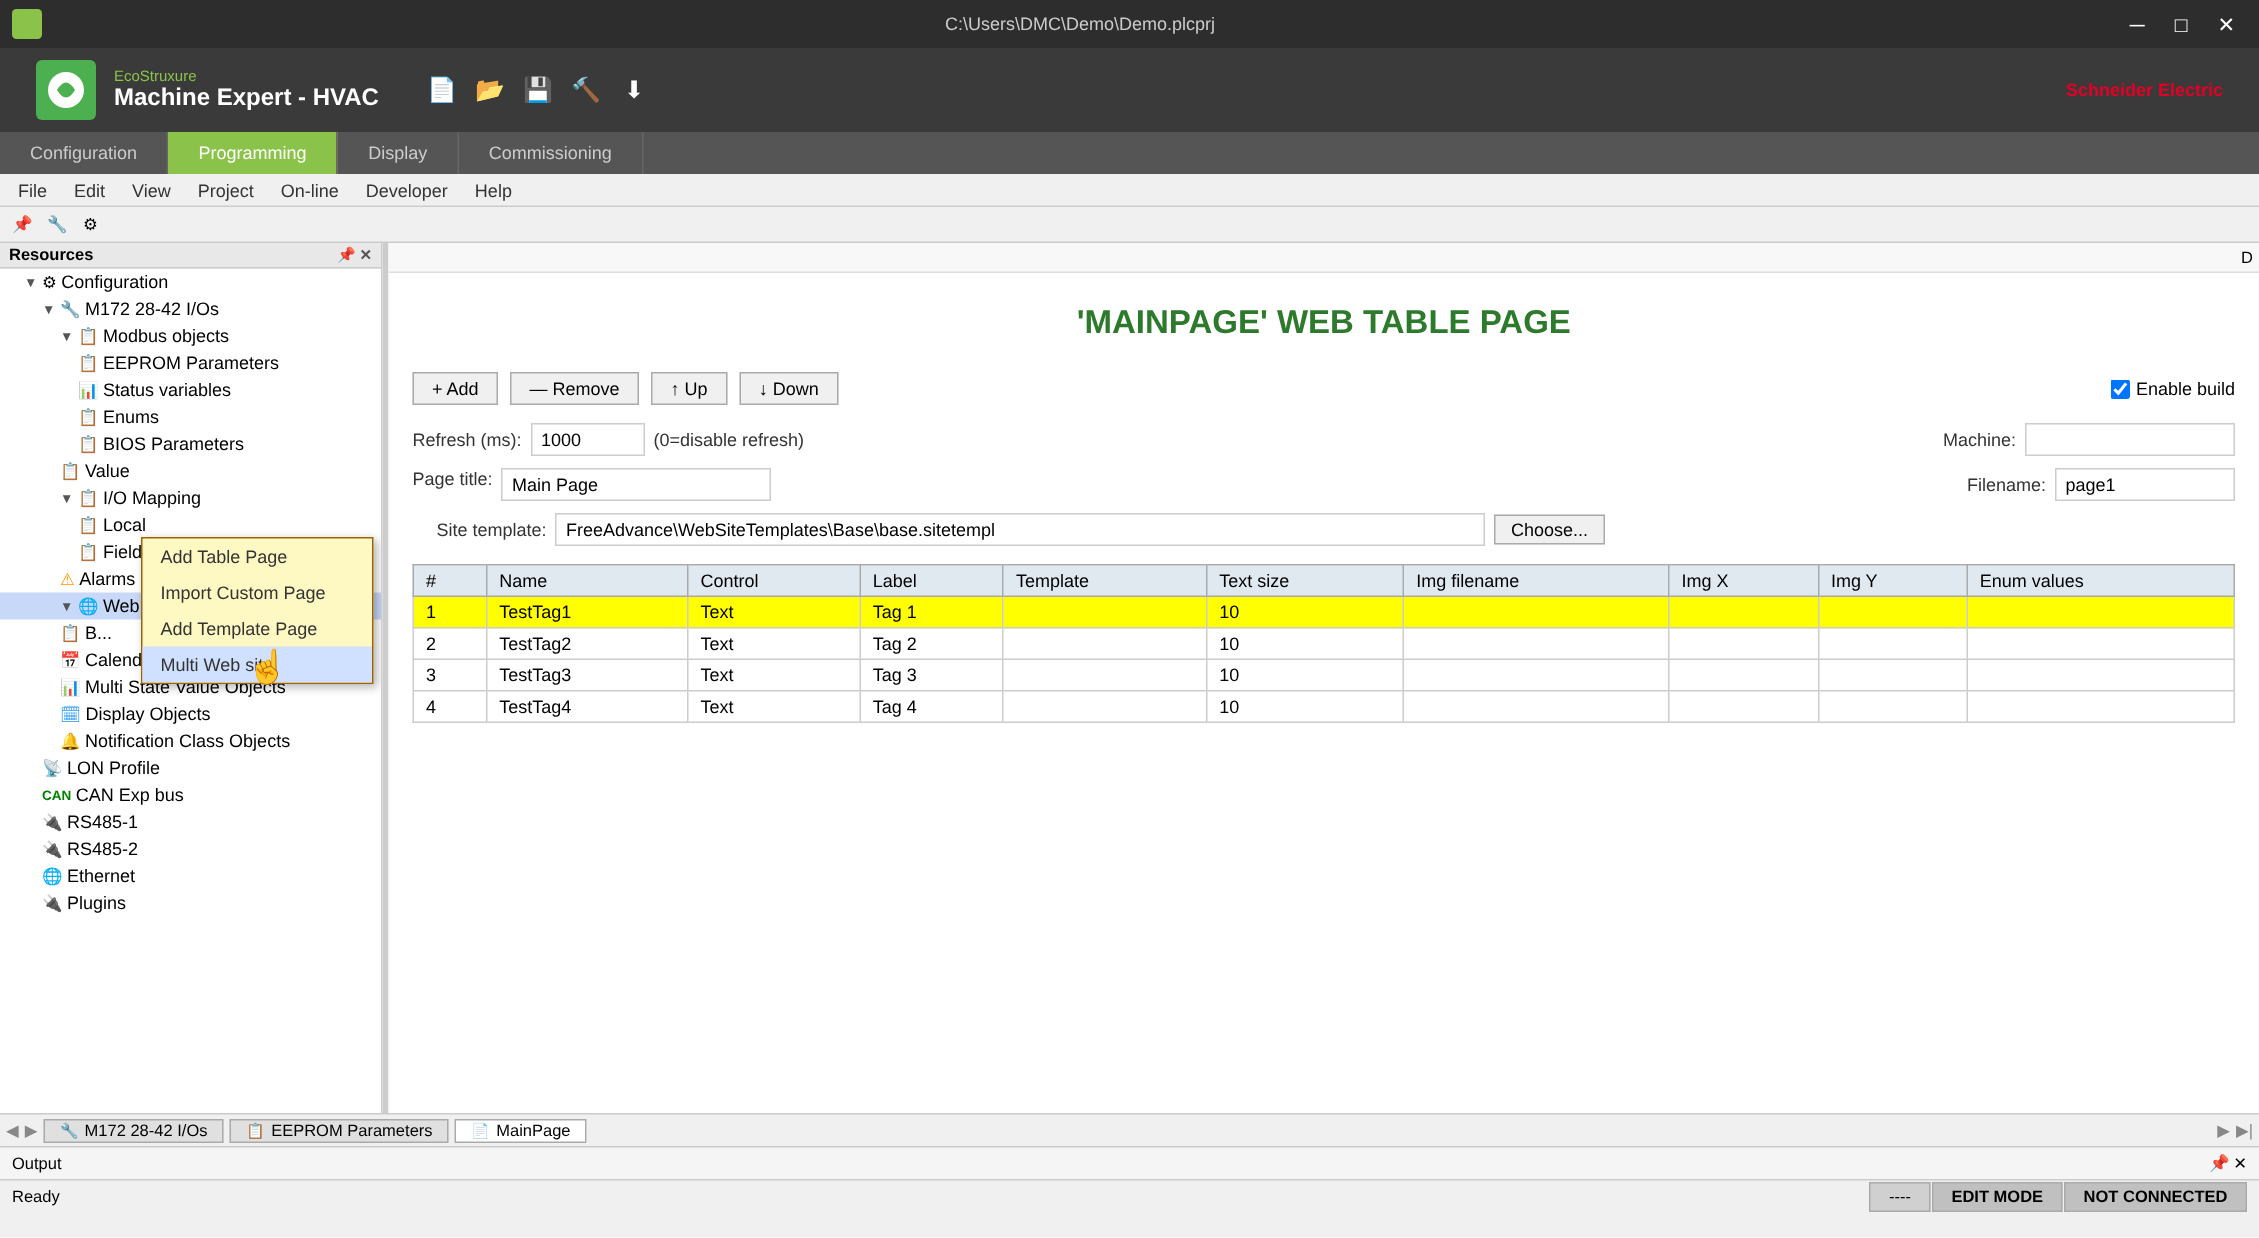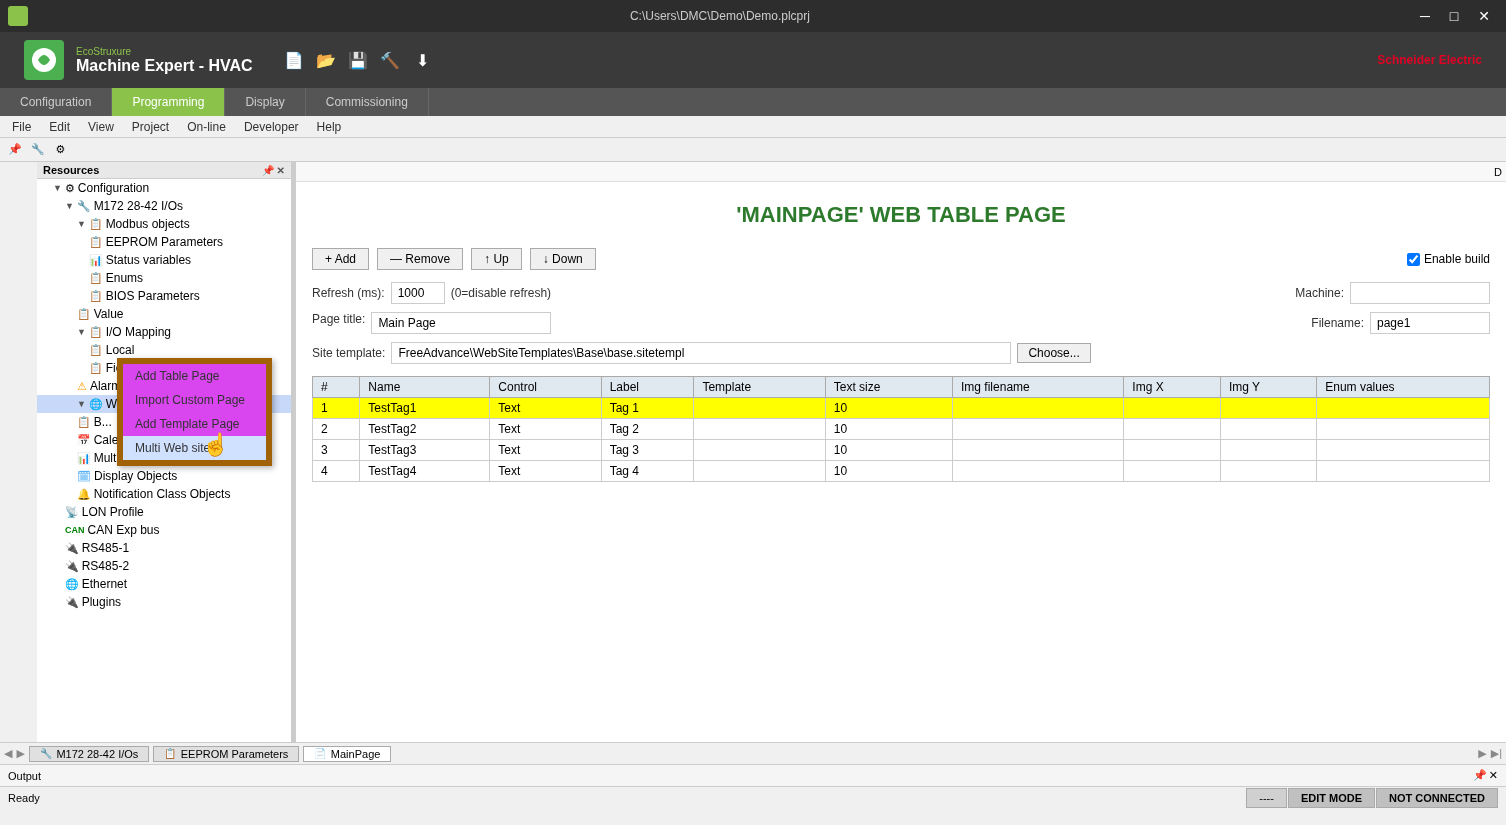--- a/index.html
+++ b/index.html
@@ -126,24 +126,24 @@
     .tree-item .icon { font-size: 11px; }
     .tree-indent-1 { padding-left: 16px; }
     .tree-indent-2 { padding-left: 28px; }
     .tree-indent-3 { padding-left: 40px; }
     .tree-indent-4 { padding-left: 52px; }
     .expand-btn { font-size: 9px; color: #555; }
 
     
     .context-menu {
       position: absolute;
-      left: 80px;
+      left: 94px;
       top: 196px;
-      background: #d946ef;
-      border: 6px solid #a16207;
+      background: #fef9c3;
+      border: 1px solid #a16207;
       box-shadow: 2px 2px 6px rgba(0,0,0,0.3);
       z-index: 100;
       width: 155px;
     }
     .context-menu-item {
       padding: 5px 12px;
       font-size: 12px;
       cursor: pointer;
       color: #333;
     }
@@ -196,20 +196,21 @@
       padding: 2px 6px;
       font-size: 12px;
       height: 22px;
       background: white;
     }
     .site-template-row {
       display: flex;
       align-items: center;
       gap: 6px;
       margin-bottom: 12px;
+      margin-left: 16px;
     }
     .choose-btn {
       padding: 2px 10px;
       border: 1px solid #aaa;
       background: #f0f0f0;
       cursor: pointer;
       font-size: 12px;
     }
 
     
@@ -350,21 +351,21 @@
   <div class="menu-item">Developer</div>
   <div class="menu-item">Help</div>
 </div>
 
 <div class="sub-toolbar">
   <button class="sub-tool-btn">📌</button>
   <button class="sub-tool-btn">🔧</button>
   <button class="sub-tool-btn">⚙</button>
 </div>
 
-<div class="main-layout" style="height: 580px; padding-left: 37px;">
+<div class="main-layout" style="height: 580px;">
 
   <div class="sidebar" style="position:relative;">
     <div class="sidebar-header">
       <span>Resources</span>
       <div class="sidebar-header-icons">
         <span class="sidebar-header-icon">📌</span>
         <span class="sidebar-header-icon">✕</span>
       </div>
     </div>
 
@@ -498,21 +499,21 @@
         <button class="action-btn">↓ Down</button>
         <div class="enable-build">
           <input type="checkbox" id="enableBuild" checked="" style="">
           <label for="enableBuild">Enable build</label>
         </div>
       </div>
 
       <div style="display:flex;gap:16px;align-items:center;margin-bottom:8px;flex-wrap:wrap;">
         <div style="display:flex;align-items:center;gap:6px;">
           <span class="form-label">Refresh (ms):</span>
-          <input class="form-input" type="text" style="width: 54px;" value="1000">
+          <input class="form-input" type="text" style="width: 76px;" value="1000">
           <span class="form-label">(0=disable refresh)</span>
         </div>
         <div style="display:flex;align-items:center;gap:6px;margin-left:auto;">
           <span class="form-label">Machine:</span>
           <input class="form-input" type="password" style="width: 140px;">
         </div>
       </div>
       <div style="display:flex;gap:16px;align-items:center;margin-bottom:8px;">
         <div style="display:flex;gap:6px;">
           <span class="form-label">Page title:</span>

